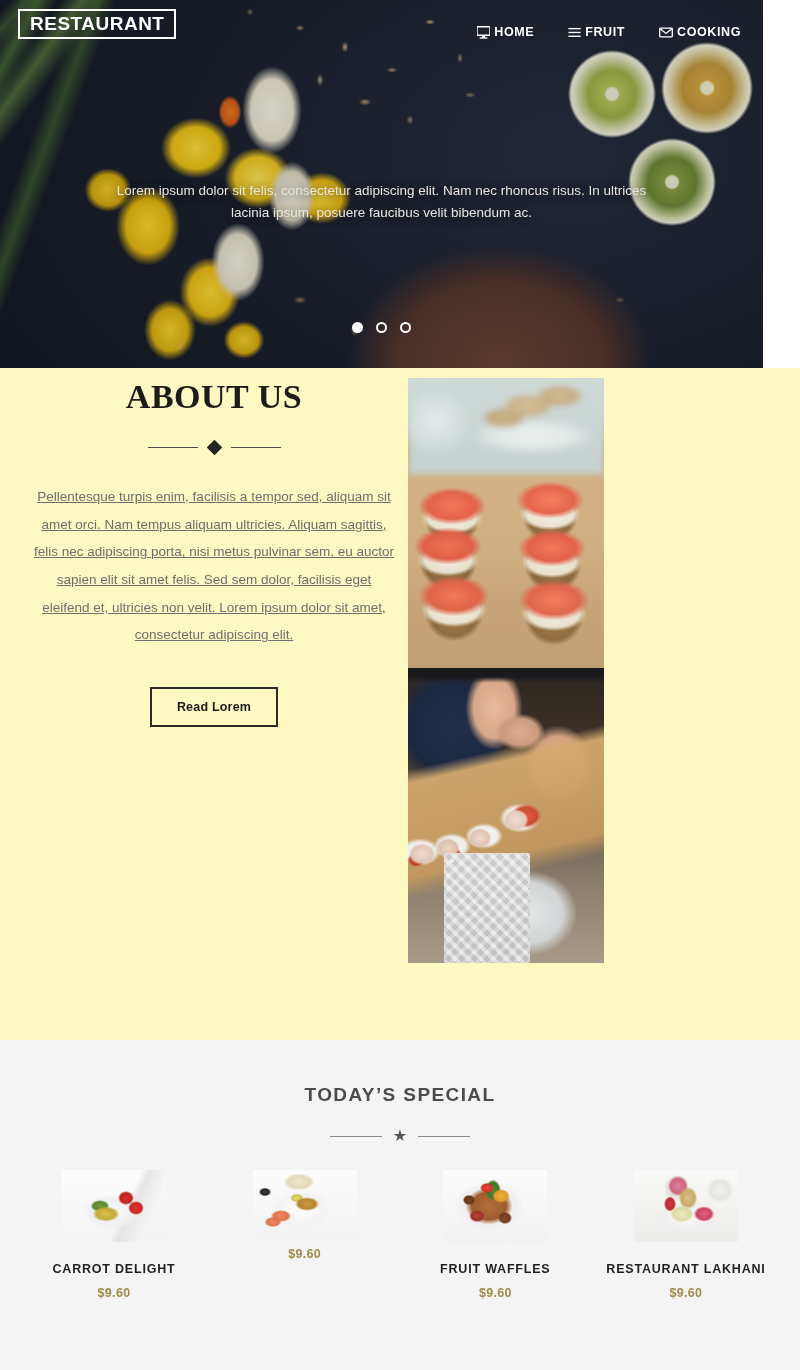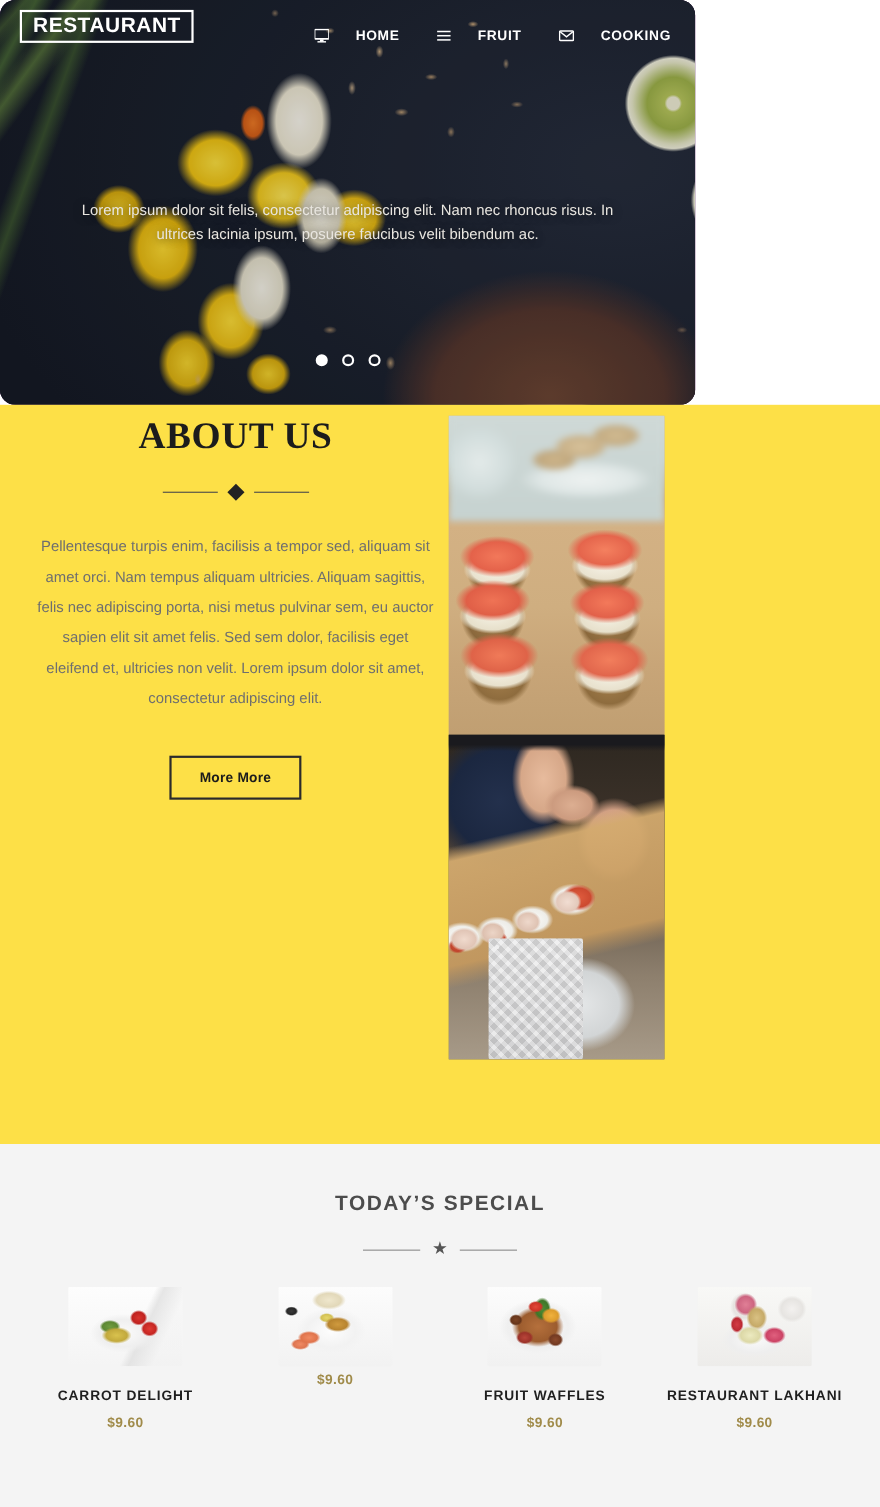--- a/index.html
+++ b/index.html
@@ -7,25 +7,24 @@
   html,body { width:800px; height:1370px; }
   body {
     font-family:"Liberation Sans", sans-serif;
     background:#ffffff;
     overflow:hidden;
   }
 
   
   .hero {
     position:relative;
-    width:632px;
+    width:763px;
     height:368px;
     overflow:hidden;
-    background:#701a75;
-    border-radius:14px;
+    background:#737373;
   }
   .hero-photo {
     position:absolute; inset:0;
     background:
       
       radial-gradient(ellipse 7px 4px at 430px 22px, rgba(214,176,126,.95) 0%, rgba(214,176,126,0) 70%),
       radial-gradient(ellipse 5px 8px at 345px 47px, rgba(222,188,140,.9) 0%, rgba(222,188,140,0) 70%),
       radial-gradient(ellipse 8px 4px at 392px 70px, rgba(206,167,118,.85) 0%, rgba(206,167,118,0) 70%),
       radial-gradient(ellipse 5px 9px at 320px 80px, rgba(228,196,150,.8) 0%, rgba(228,196,150,0) 70%),
       radial-gradient(ellipse 9px 5px at 365px 102px, rgba(214,176,126,.85) 0%, rgba(214,176,126,0) 70%),
@@ -83,21 +82,21 @@
     border:2px solid #ffffff;
     padding:3px 10px 4px;
     display:inline-block;
     line-height:1;
   }
   .logo-box span {
     color:#ffffff; font-size:19px; font-weight:700; letter-spacing:.5px;
   }
   .nav-links { display:flex; align-items:center; gap:34px; }
   .nav-link {
-    display:flex; align-items:center; gap:24px;
+    display:flex; align-items:center; gap:4px;
     color:#ffffff; font-size:12.5px; font-weight:700;
     letter-spacing:.6px; text-decoration:none; cursor:pointer;margin-top:16px;
   }
   .nav-link svg { display:block; }
 
   .hero-center {
     position:absolute; left:0; right:0; top:140px;
     text-align:center; z-index:5; padding:0 60px;
   }
   .hero-title {
@@ -118,21 +117,21 @@
   .dot {
     width:11px; height:11px; border-radius:50%;
     border:2px solid #ffffff; cursor:pointer;
   }
   .dot.active { background:#ffffff; }
 
   
   .about {
     position:relative;
     width:800px; height:672px;
-    background:#fde047;
+    background:#fef9c3;
   }
   .about-left {
     position:absolute; left:28px; top:10px; width:372px;
     text-align:center;
   }
   .about-title {
     font-family:"Liberation Serif", serif;
     font-size:34px; font-weight:700; color:#1c1c1c;
     letter-spacing:.5px;
   }
@@ -143,20 +142,21 @@
   .divider .line { width:50px; height:1px; background:#4a4a4a; }
   .diamond {
     width:11px; height:11px; background:#232323;
     transform:rotate(45deg);
   }
   .star { color:#555555; font-size:16px; line-height:1; }
   .about-text {
     margin-top:30px;
     font-size:13.5px; line-height:2.05; color:#6f6f6f;
     padding:0 4px;
+    text-decoration:underline;
   }
   .read-more {
     display:inline-block; margin-top:38px;
     border:2px solid #2b2b2b; background:transparent;
     padding:11px 25px; font-size:12.5px; font-weight:700;
     color:#1c1c1c; letter-spacing:.2px; cursor:pointer;
     font-family:"Liberation Sans", sans-serif;
   }
 
   .about-photos { position:absolute; left:408px; top:10px; width:196px; }
@@ -372,21 +372,21 @@
 
 <section class="about">
   <div class="about-left">
     <h2 class="about-title">ABOUT US</h2>
     <div class="divider">
       <span class="line"></span>
       <span class="diamond"></span>
       <span class="line"></span>
     </div>
     <p class="about-text">Pellentesque turpis enim, facilisis a tempor sed, aliquam sit amet orci. Nam tempus aliquam ultricies. Aliquam sagittis, felis nec adipiscing porta, nisi metus pulvinar sem, eu auctor sapien elit sit amet felis. Sed sem dolor, facilisis eget eleifend et, ultricies non velit. Lorem ipsum dolor sit amet, consectetur adipiscing elit.</p>
-    <button class="read-more">More More</button>
+    <button class="read-more">Read Lorem</button>
   </div>
 
   <div class="about-photos">
     <div class="photo photo-canapes">
       <div class="blurtop"></div>
     </div>
     <div class="photo photo-serving">
       <div class="knit"></div>
     </div>
   </div>

